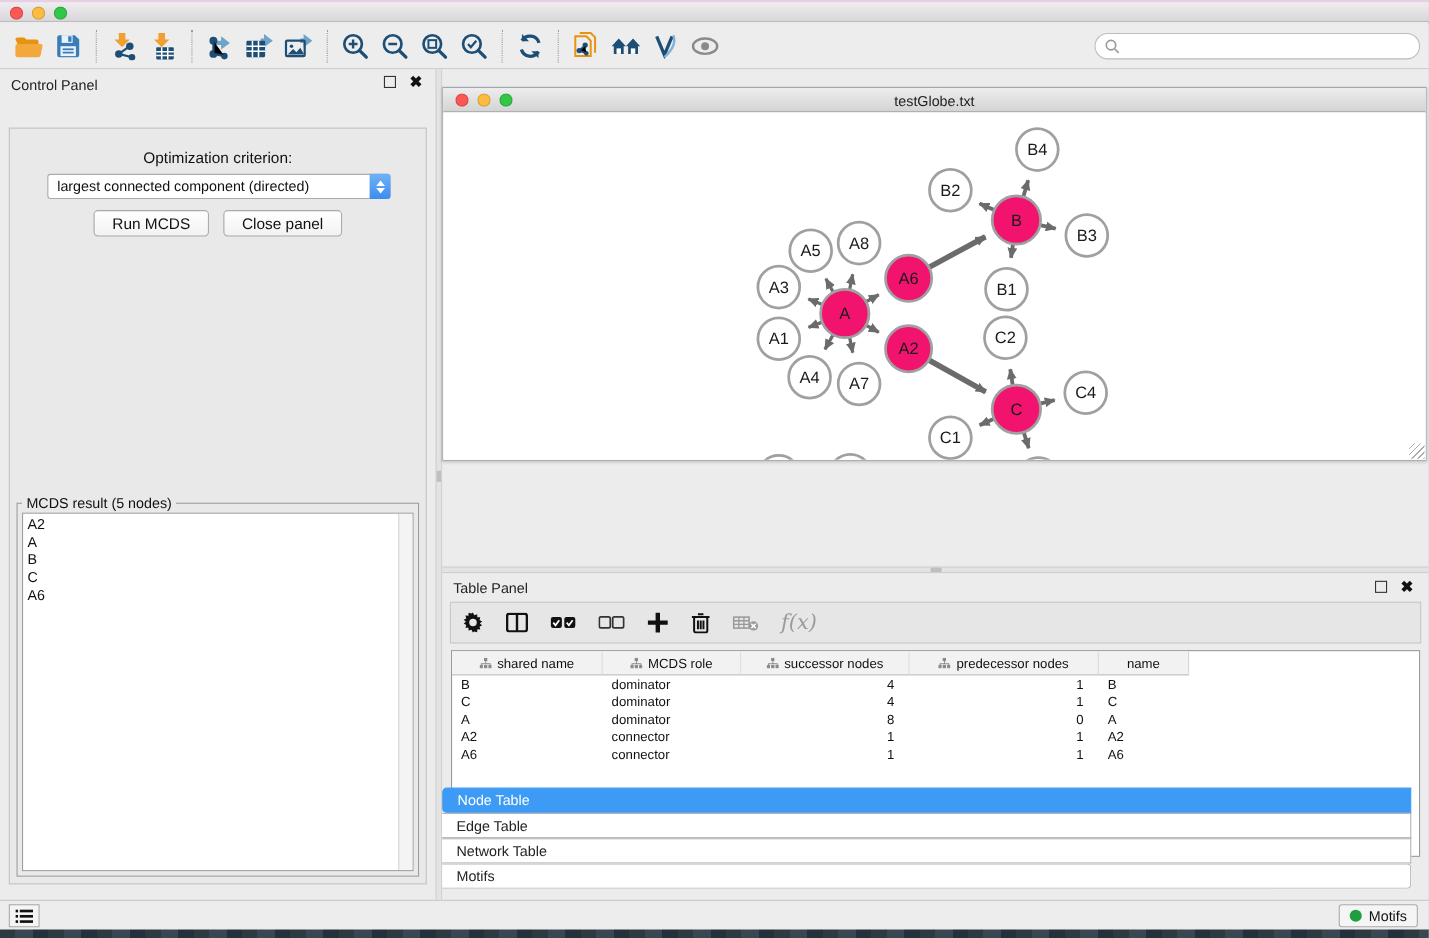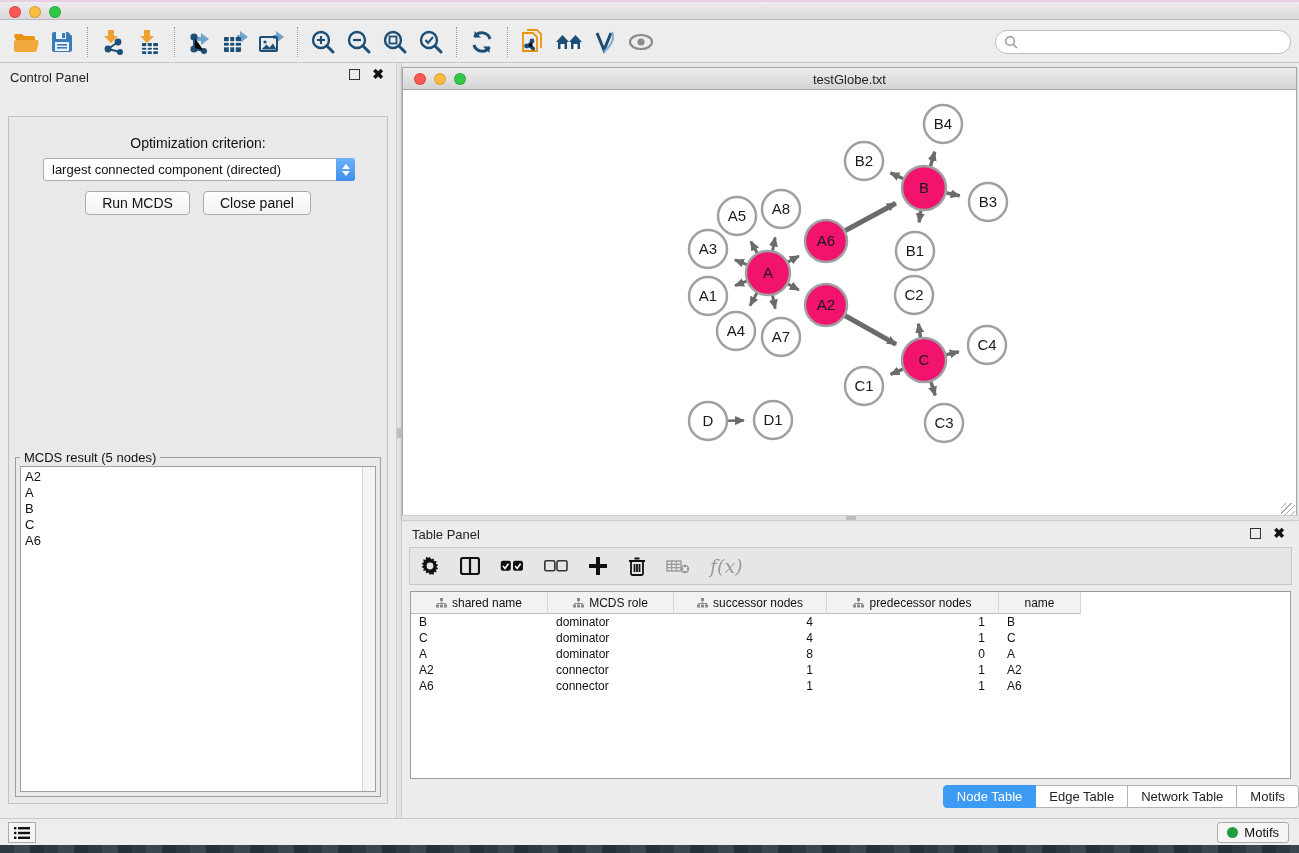--- a/index.html
+++ b/index.html
@@ -58,21 +58,21 @@
   .mac-btn { font-size:14px; color:#111; background:linear-gradient(#FFFFFF,#F2F2F2); border:1px solid #ABABAB;
     border-radius:4px; padding:3px 16px; }
   .groupbox { position:absolute; left:6px; right:6px; top:340px; bottom:6px; border:1px solid #9E9E9E; }
   .groupbox .legend { position:absolute; top:-8px; left:4px; background:#E9E9E9; padding:0 4px; font-size:13px; color:#111; }
   .result-list { position:absolute; left:4px; right:4px; top:8px; bottom:4px; background:#fff; border:1px solid #9E9E9E; overflow:hidden; }
   .result-scroll { position:absolute; top:0; bottom:0; right:0; width:13px; background:#F4F4F4; border-left:1px solid #D5D5D5; }
   .result-items { position:absolute; top:2px; left:4px; right:16px; }
   .result-item { font-size:13px; color:#111; line-height:16px; }
 
   
-  .net-window { position:absolute; top:4px; left:0; right:2px; height:452px; background:#fff;
+  .net-window { position:absolute; top:16px; left:0; right:2px; height:340px; background:#fff;
     border:1px solid #9FA8B0; box-shadow:0 1px 3px rgba(0,0,0,.2); }
   .net-titlebar { position:relative; height:22px; background:linear-gradient(#EDEDED,#D4D4D4); border-bottom:1px solid #A8A8A8; }
   .net-titlebar .lights { top:5px; left:11px; }
   .net-title { position:absolute; left:0; right:0; top:4px; text-align:center; font-size:13px; color:#222; }
   .net-canvas { position:absolute; top:23px; left:0; right:0; bottom:0; background:#fff; overflow:hidden; }
   .resize-grip { position:absolute; right:1px; bottom:1px; width:14px; height:14px;
     background:repeating-linear-gradient(135deg, transparent 0 3px, #AAA 3px 4px); }
   .hdivider { position:absolute; top:452px; left:0; right:0; height:6px; background:#E3E3E3;
     border-top:1px solid #CFCFCF; border-bottom:1px solid #CFCFCF; }
   .hdivider .grip { position:absolute; left:444px; top:0; width:10px; height:4px; background:#BFBFBF; }
@@ -85,21 +85,21 @@
   .tp-toolbar { position:absolute; top:26px; left:7px; right:7px; height:38px; background:#E6E6E6;
     border:1px solid #C8C8C8; display:flex; align-items:center; padding:0 10px; gap:20px; }
   .fx-label { font-family:"DejaVu Serif", serif; font-style:italic; font-size:19px; color:#9a9a9a; }
   .tp-table { position:absolute; top:70px; left:8px; right:8px; height:188px; background:#fff; border:1px solid #9A9A9A; overflow:hidden; }
   .t-header { display:flex; height:22px; }
   .t-hcell { background:#F2F2F2; border-right:1px solid #D8D8D8; border-bottom:1px solid #BFBFBF;
     font-size:12px; color:#111; display:flex; align-items:center; justify-content:center; gap:5px; }
   .t-row { display:flex; height:16px; }
   .t-cell { font-size:12px; color:#111; line-height:16px; padding:0 8px; white-space:nowrap; overflow:hidden; }
   .t-cell.right { text-align:right; padding-right:14px; }
-  .tp-tabs { position:absolute; bottom:10px; left:0; right:0; display:flex; justify-content:flex-end; }
+  .tp-tabs { position:absolute; bottom:10px; left:0; right:16px; display:flex; justify-content:center;flex-direction:column; }
 
   
   .statusbar { position:absolute; left:0; right:0; bottom:8px; height:27px; background:#EDEDED;
     border-top:1px solid #C8C8C8; }
   .status-list-btn { position:absolute; left:8px; top:3px; width:28px; height:21px; background:#F5F5F5;
     border:1px solid #ABABAB; display:flex; align-items:center; justify-content:center; }
   .memory-btn { position:absolute; right:10px; top:3px; height:21px; background:#F5F5F5; border:1px solid #ABABAB;
     border-radius:3px; display:flex; align-items:center; gap:6px; padding:0 9px; font-size:13px; color:#111; }
   .mem-dot { width:11px; height:11px; border-radius:50%; background:#1E9E3E; }
   .desktop-strip { position:absolute; left:0; right:0; bottom:0; height:8px;

